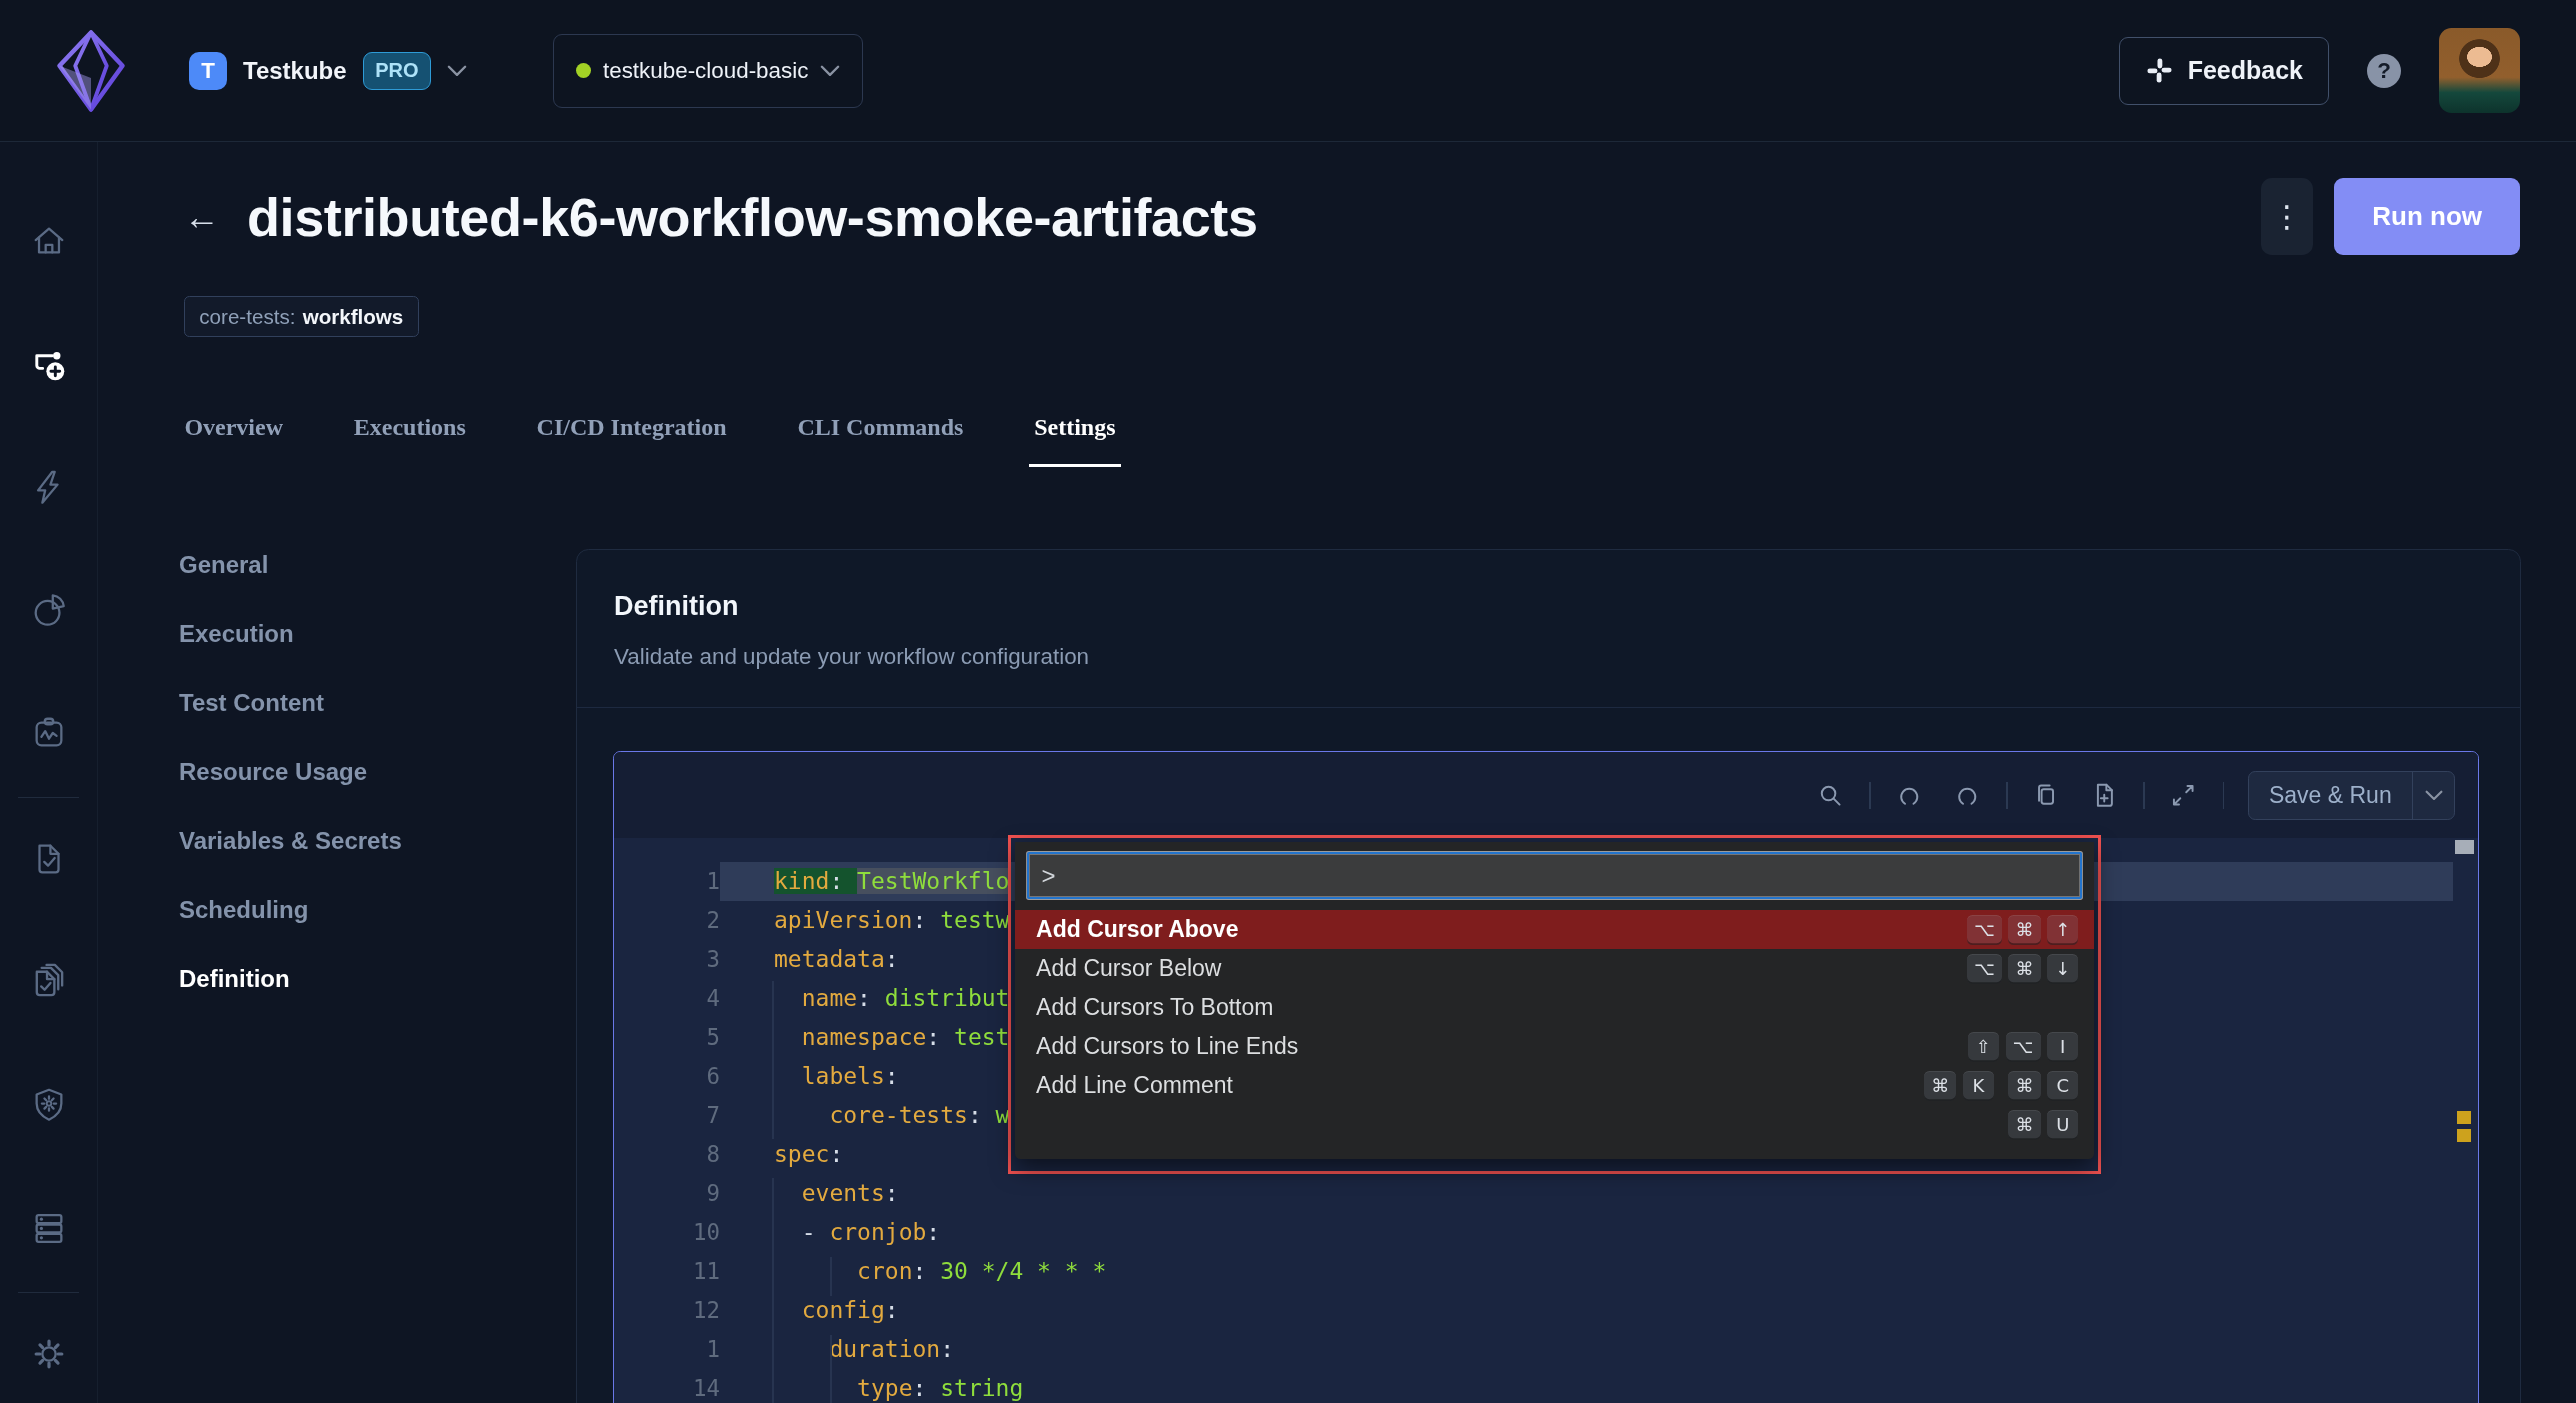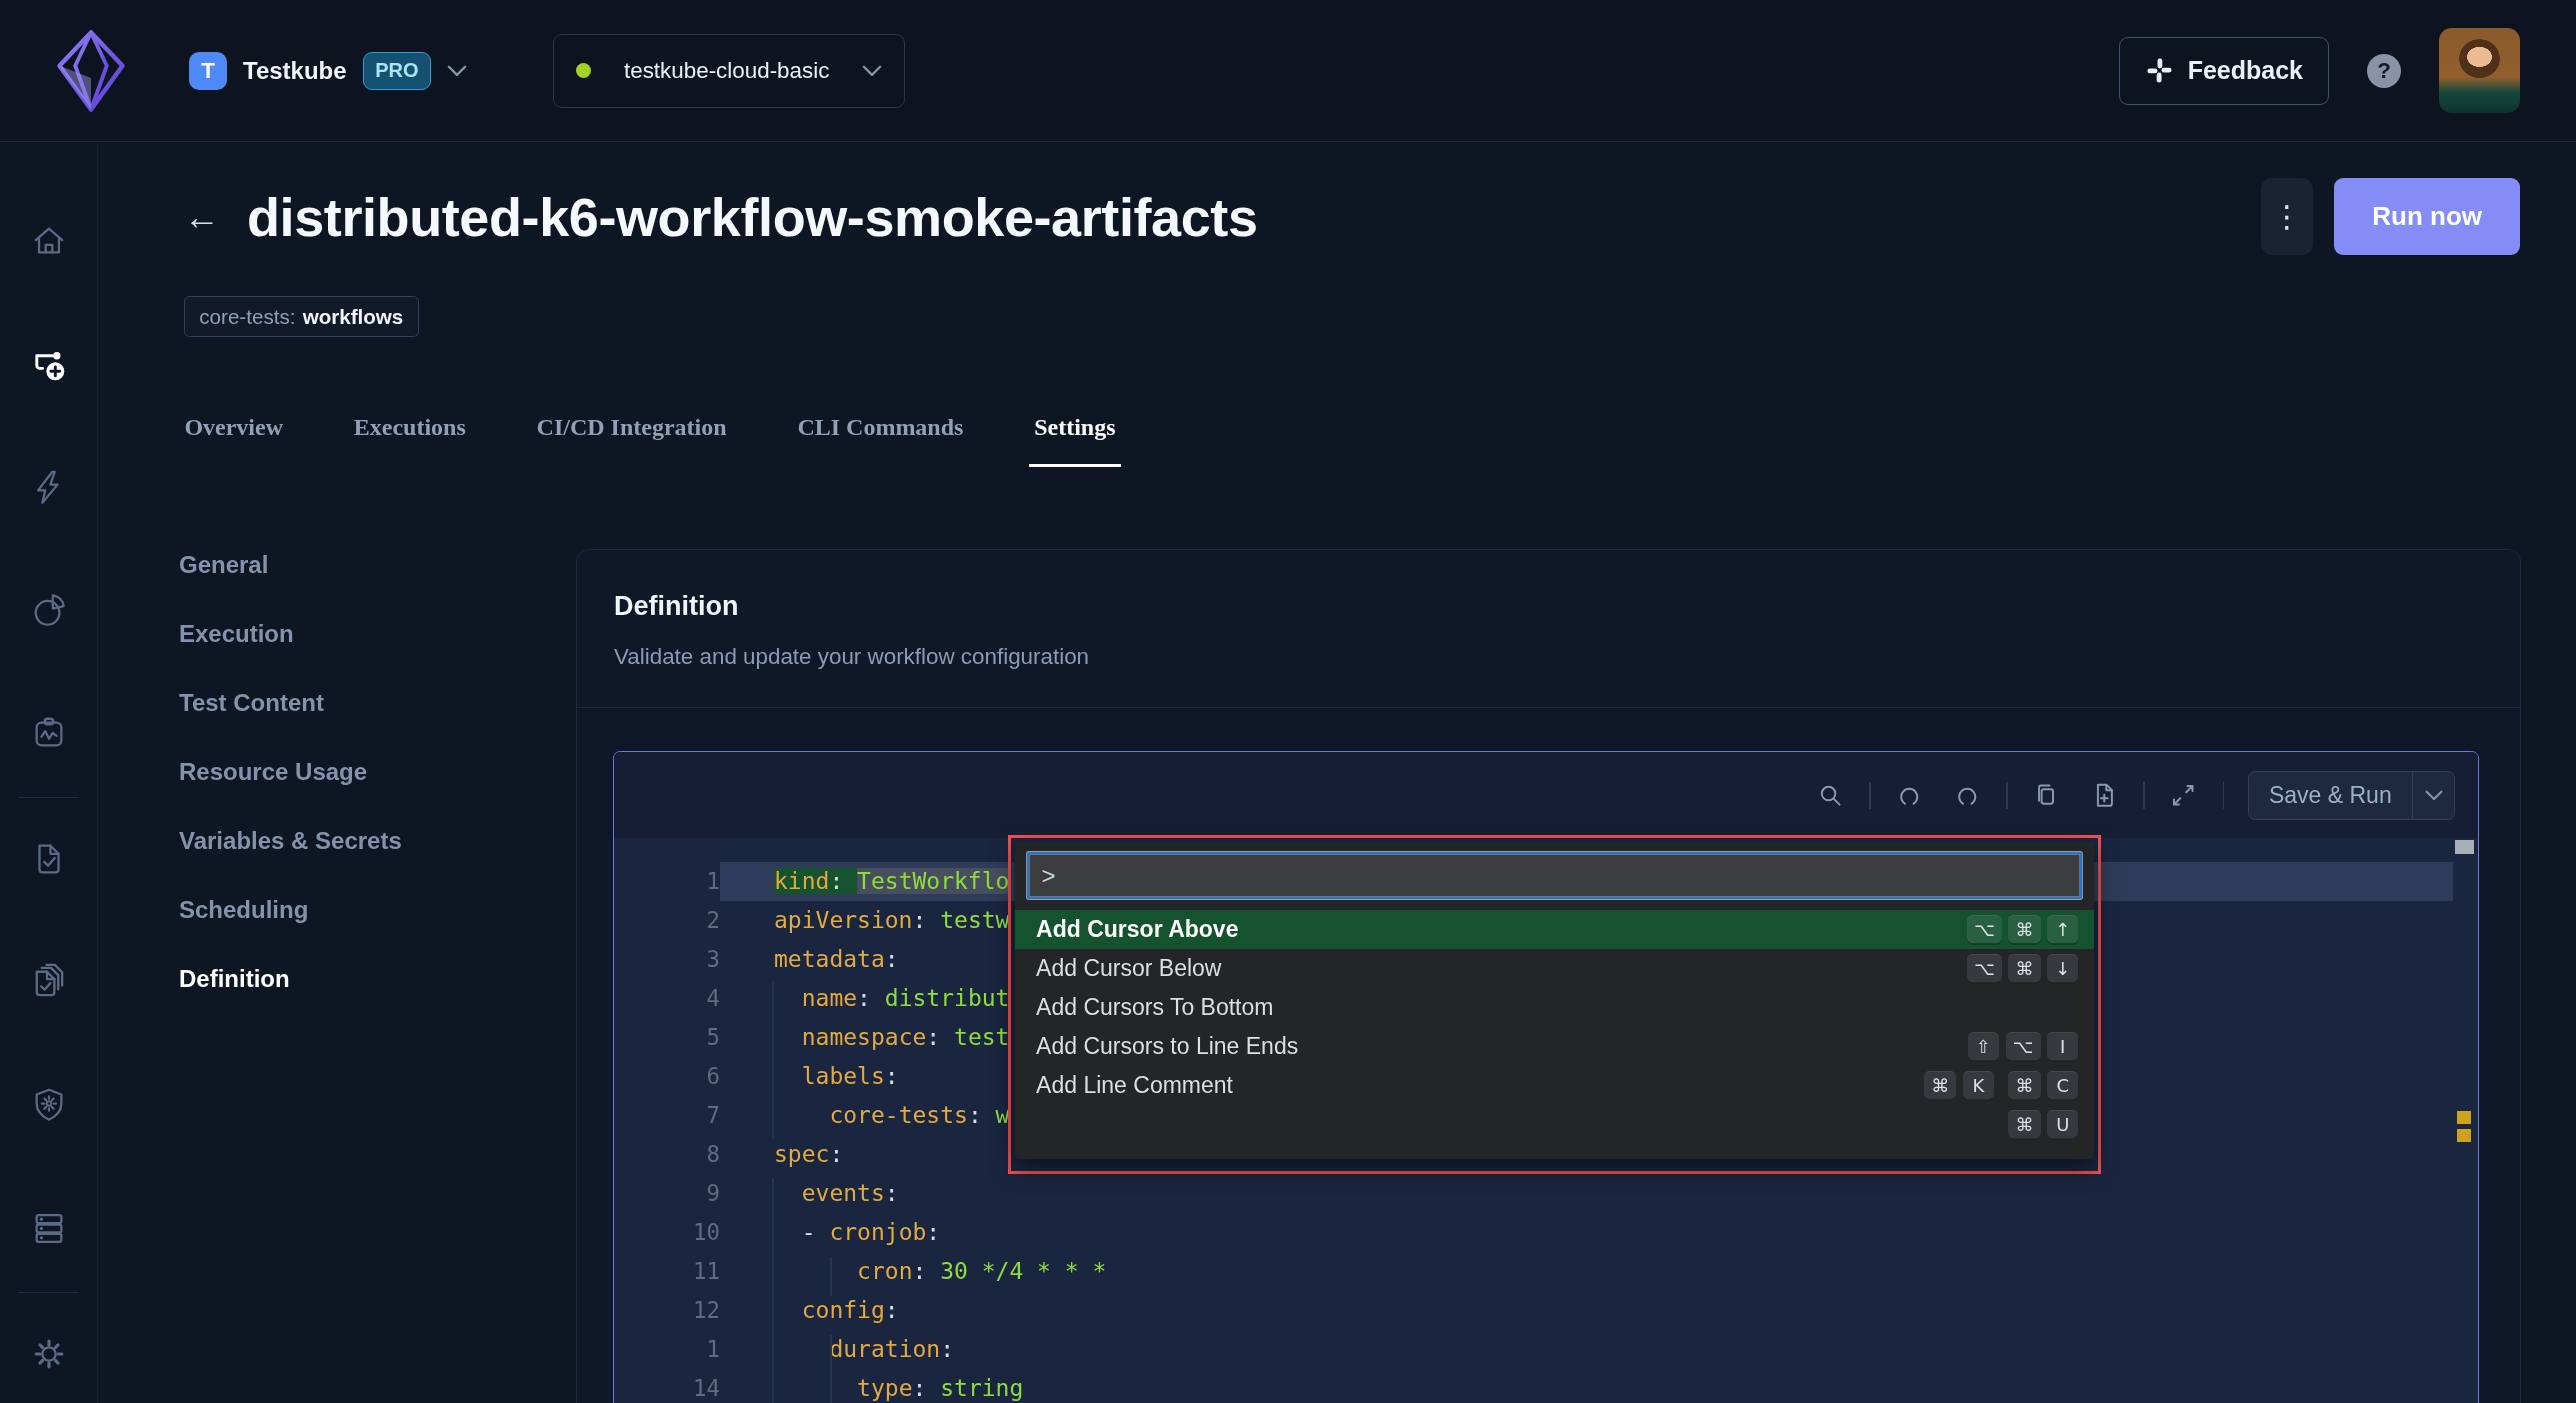--- a/index.html
+++ b/index.html
@@ -11,21 +11,21 @@
           border-bottom:0.9px solid #1d2838;display:flex;align-items:center;padding:0 56px;
           box-sizing:border-box;z-index:20;}
   .logo{width:70px;height:86px;margin-right:63px;display:flex;align-items:center;cursor:pointer;}
   .org{display:flex;align-items:center;gap:16px;cursor:pointer;}
   .tbadge{width:38px;height:38px;border-radius:10px;background:#4d8af8;color:#fff;font-size:22.4px;
           font-weight:700;display:flex;align-items:center;justify-content:center;}
   .orgname{font-size:24px;font-weight:600;color:#f2f5fa;}
   .pro{height:38px;padding:0 11.7px;border-radius:9px;background:#155172;border:1.8px solid #2e9bd6;
        color:#aee2f8;font-size:20px;font-weight:700;display:flex;align-items:center;box-sizing:border-box;}
   .env{margin-left:86px;height:72px;padding:0 21.5px;border:1.3px solid #2c3850;border-radius:9px;
-       display:flex;align-items:center;gap:33px;cursor:pointer;}
+       display:flex;align-items:center;gap:12px;cursor:pointer;}
   .dot{width:15.2px;height:15.2px;border-radius:50%;background:#a3d225;}
   .envname{font-size:22.4px;color:#eef2f8;}
   .tbright{margin-left:auto;display:flex;align-items:center;gap:38px;}
   .feedback{height:68px;padding:0 25px;border:1.3px solid #41506a;border-radius:9px;background:none;
             display:flex;align-items:center;gap:13.4px;color:#eef2f8;font-size:25px;font-weight:600;
             font-family:inherit;cursor:pointer;}
   .help{width:34px;height:34px;border-radius:50%;background:#8893a7;color:#141b28;font-size:22.4px;
         font-weight:700;display:flex;align-items:center;justify-content:center;cursor:pointer;}
   .avatar{width:81px;height:85px;border-radius:12.5px;cursor:pointer;
     background:
@@ -109,21 +109,21 @@
   .redbox{position:absolute;left:394px;top:83px;width:1093px;height:339px;border:3.6px solid #f05150;
           box-sizing:border-box;z-index:10;}
   .palette{position:absolute;left:3.6px;right:3.6px;top:3.6px;height:317px;background:#242526;
            border-radius:0 0 5.4px 5.4px;box-shadow:0 9px 23px rgba(0,0,0,.55);overflow:hidden;}
   .pinput{margin:10.8px 12.5px;height:47px;background:#3b3c3d;border:2.7px solid #2374cc;border-radius:1.8px;
           box-shadow:0 0 0 0.9px rgba(255,255,255,.55), inset 0 0 0 0.9px rgba(255,255,255,.3);
           display:flex;align-items:center;padding:0 12.5px;font-size:24px;color:#d2d6db;
           box-sizing:border-box;cursor:text;}
   .plist{margin-top:0;}
   .prow{height:39px;display:flex;align-items:center;padding:0 16px 0 21.5px;cursor:pointer;}
-  .prow.sel{background:#14532d;}
+  .prow.sel{background:#7f1d1d;}
   .plabel{font-size:23px;color:#dddfe1;}
   .prow.sel .plabel{color:#fff;font-weight:700;}
   .pkeys{margin-left:auto;display:flex;gap:14.3px;}
   .kgroup{display:flex;gap:6.3px;}
   .kcap{min-width:17px;height:30px;padding:0 7.2px;border-radius:5.4px;background:rgba(138,150,166,.18);
         box-shadow:inset 0 -1.8px 0 rgba(0,0,0,.4), inset 0 0.9px 0 rgba(255,255,255,.08);
         color:#dce0e6;font-size:18px;line-height:30px;text-align:center;
         font-family:"DejaVu Sans",sans-serif;}
 </style>
 </head>

